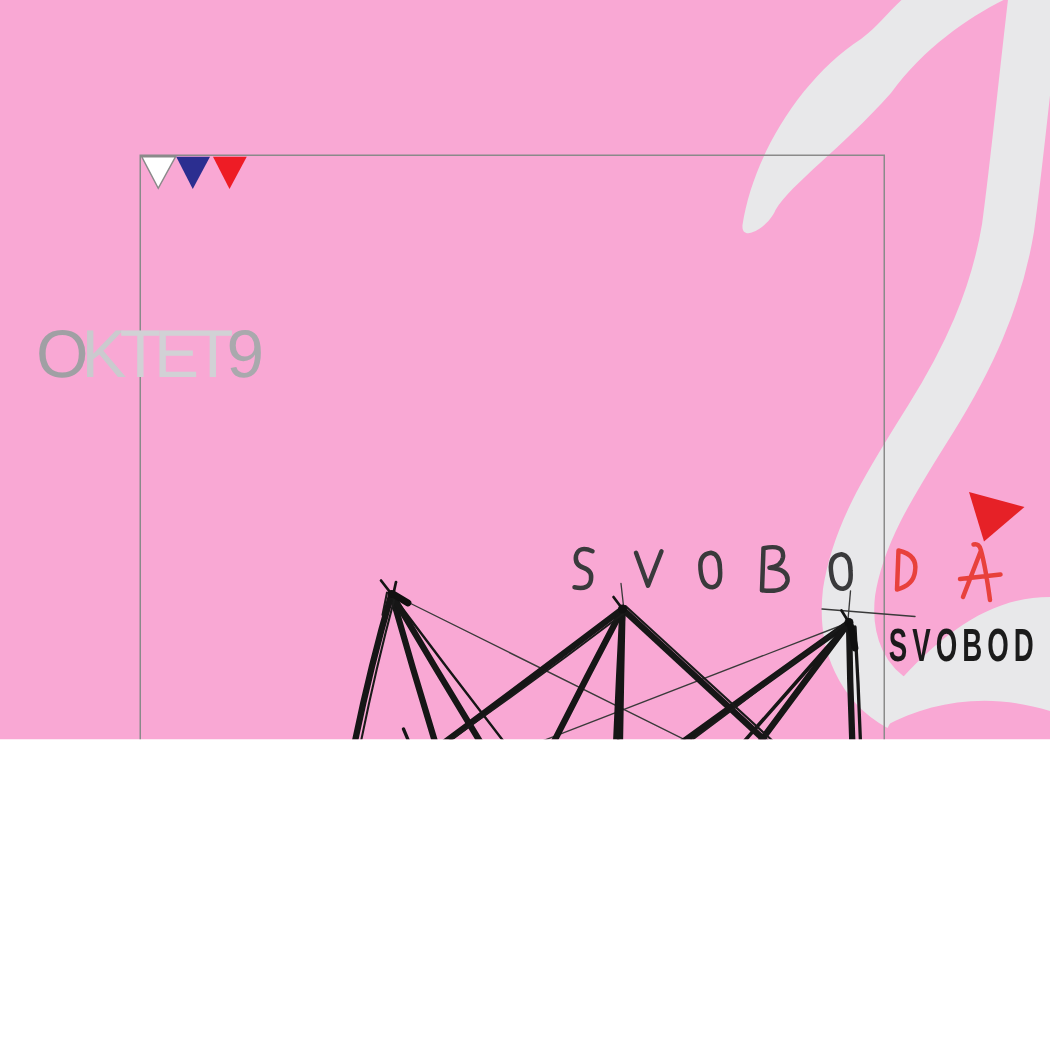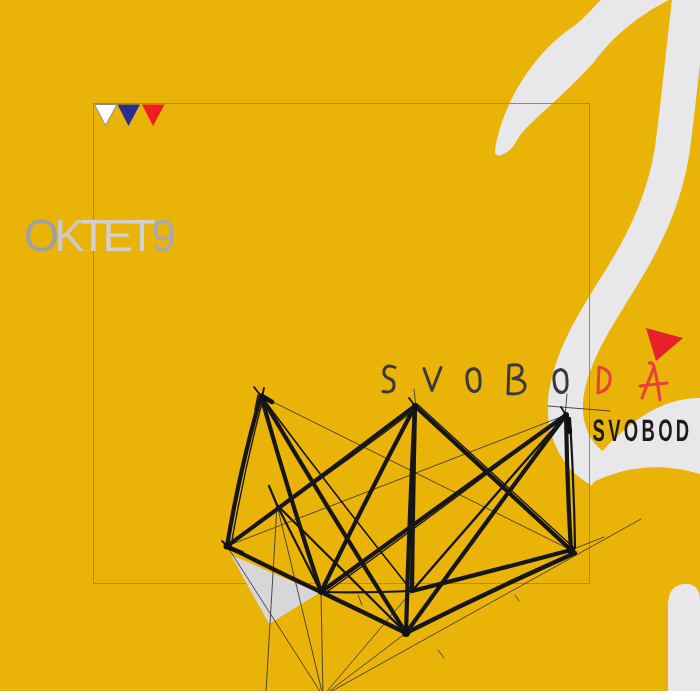--- a/index.html
+++ b/index.html
@@ -1,16 +1,16 @@
 <!DOCTYPE html>
 <html><head>
 <meta charset="utf-8">
 <style>
   html,body{margin:0;padding:0;background:#fff;}
-  #canvas{position:relative;width:700px;height:691px;overflow:hidden;background:#eab308;
+  #canvas{position:relative;width:700px;height:493px;overflow:hidden;background:#f9a8d4;
           font-family:"Liberation Sans", sans-serif;}
   svg{position:absolute;left:0;top:0;}
   text{-webkit-font-smoothing:antialiased;text-rendering:geometricPrecision;}
 </style>
 </head>
 <body>
 
 <div id="canvas">
 <svg width="700" height="700" viewBox="0 0 700 700">
 

